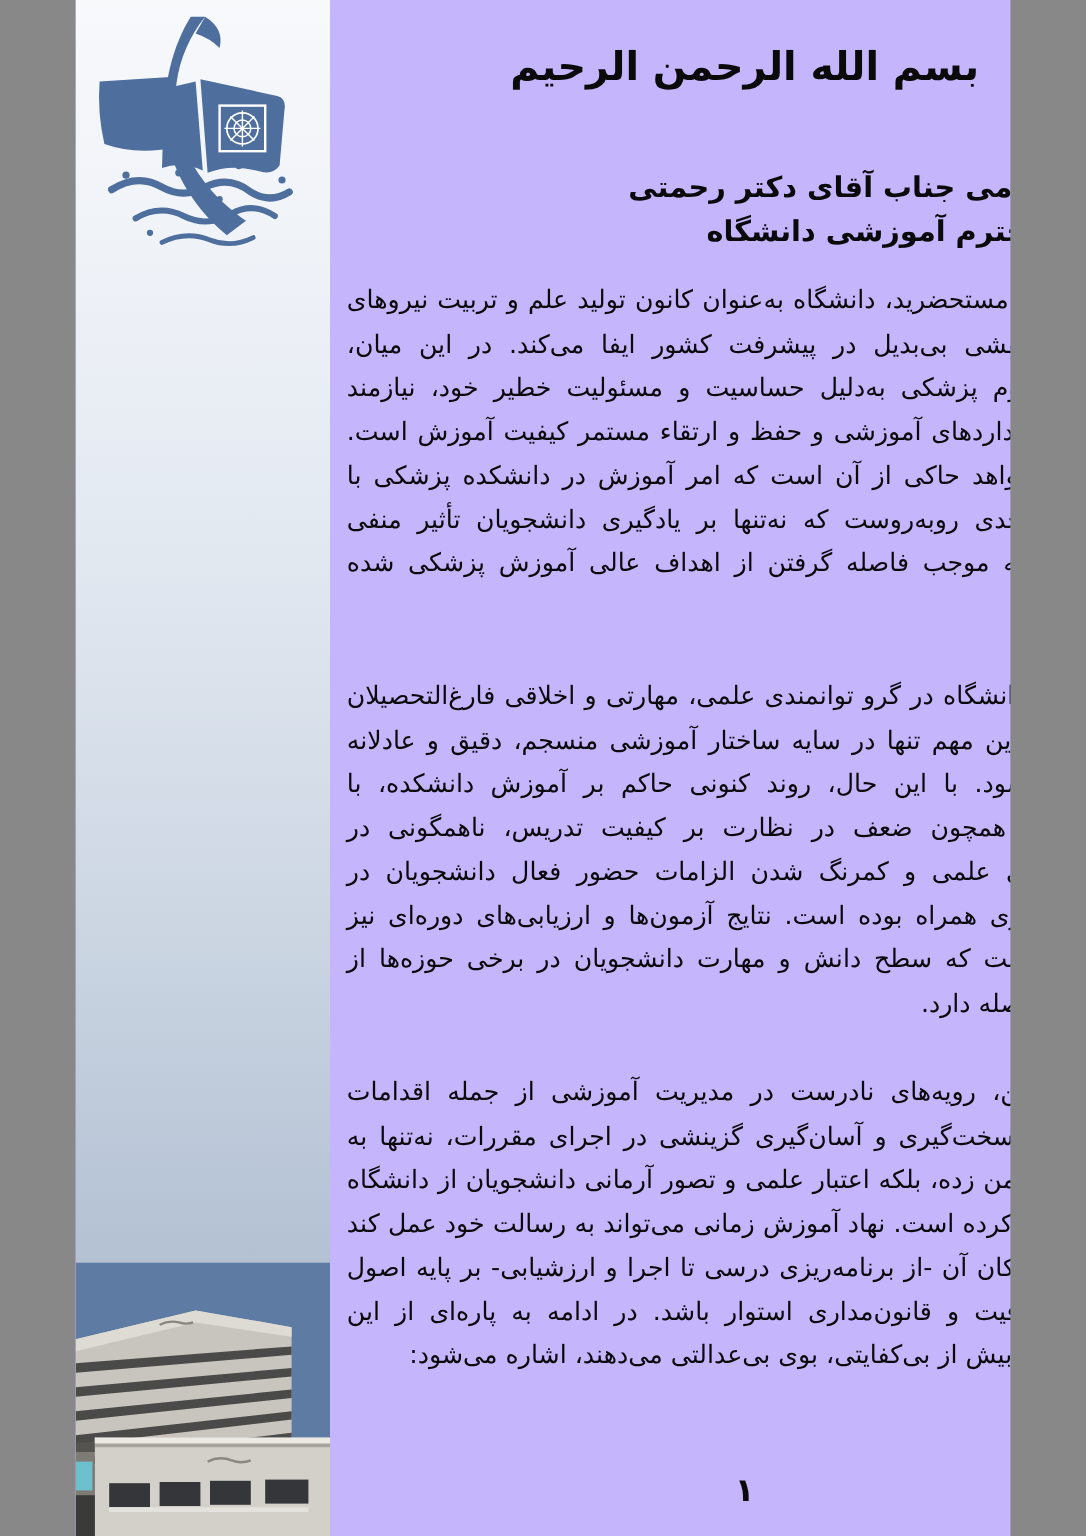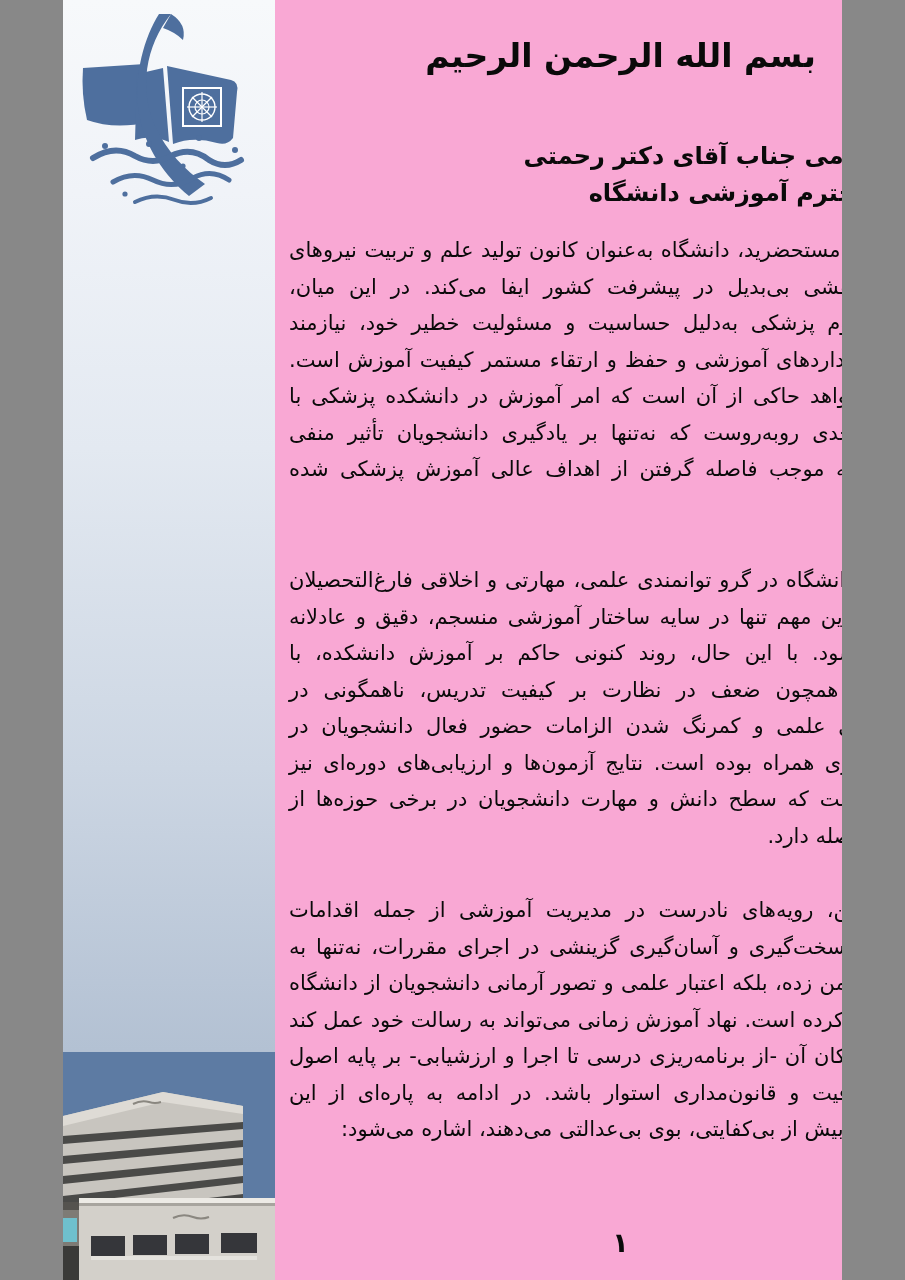--- a/index.html
+++ b/index.html
@@ -1,19 +1,19 @@
 <!DOCTYPE html>
 <html lang="fa"><head>
 <meta charset="utf-8">
 <style>
   * { margin:0; padding:0; box-sizing:border-box; }
   html,body { background:#888; }
   .page {
     position:relative; width:779px; height:1280px; margin:0 auto;
-    background:#f9a8d4; overflow:hidden;
+    background:#c4b5fd; overflow:hidden;
     font-family:"DejaVu Sans", sans-serif; color:#111;
   }
   
   .sidebar {
     position:absolute; left:0; top:0; width:212px; height:1280px;
     background:linear-gradient(180deg,
       #f7f9fb 0%, #f0f3f8 15%, #e3e9f1 35%,
       #ccd6e3 60%, #b3c1d3 82%, #a2b2c7 100%);
   }
   .logo { position:absolute; left:16px; top:10px; width:172px; height:218px; }

